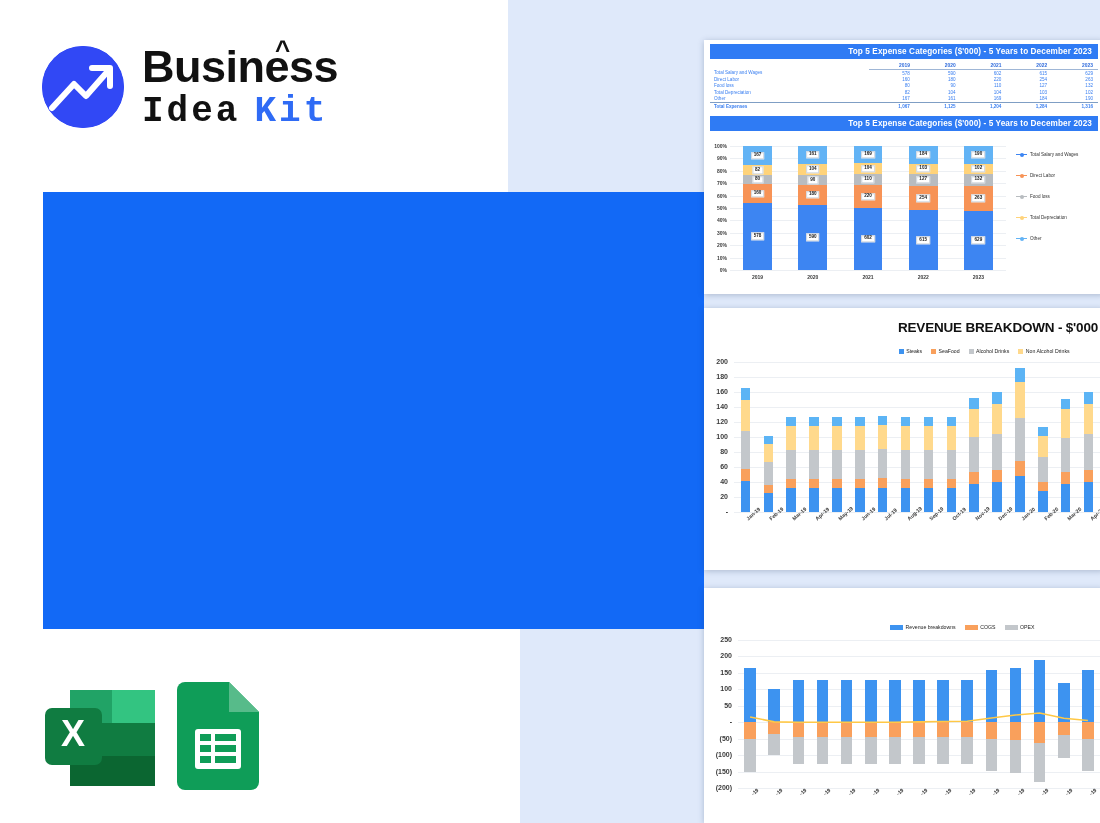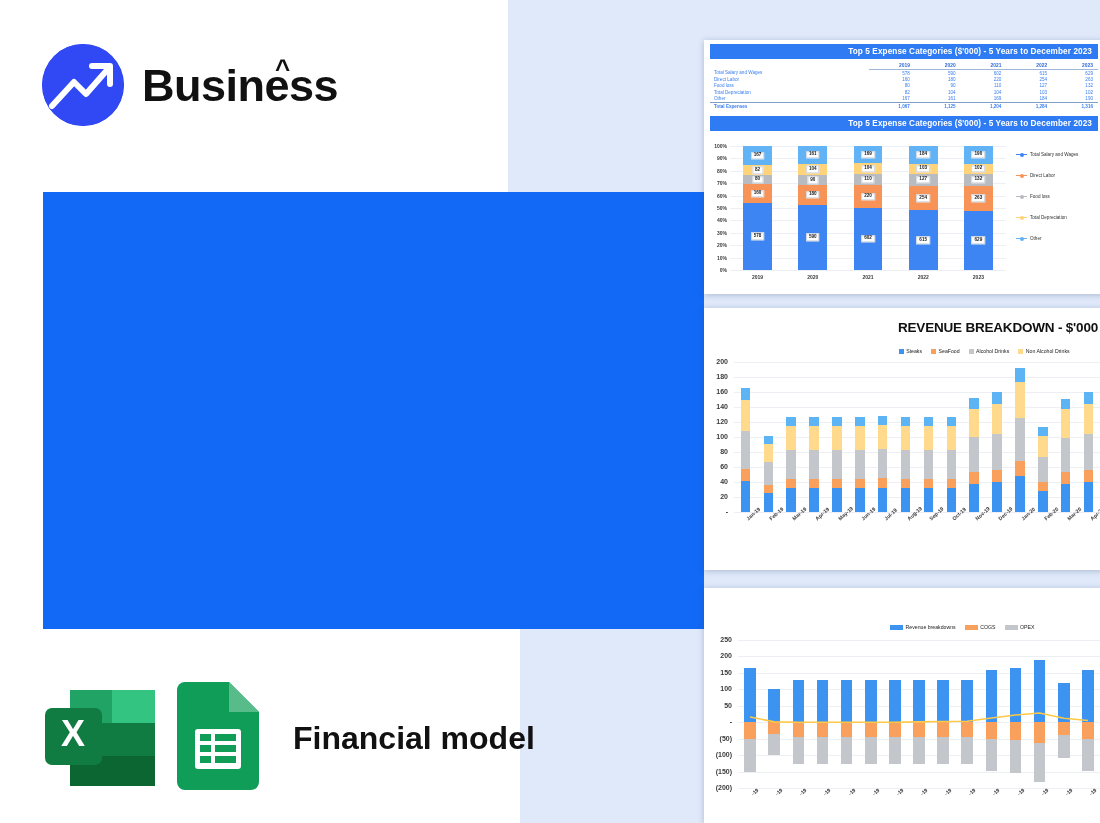--- a/index.html
+++ b/index.html
@@ -116,20 +116,24 @@
       <svg width="82" height="82" viewBox="0 0 82 82">
         <circle cx="41" cy="41" r="41" fill="#3148f5"></circle>
         <path d="M10 62 L32 38 L44 50 L66 25" stroke="#ffffff" stroke-width="6" fill="none" stroke-linecap="round" stroke-linejoin="round"></path>
         <path d="M50 22 L68 22 L68 40" stroke="#ffffff" stroke-width="6" fill="none" stroke-linecap="round" stroke-linejoin="round"></path>
       </svg>
     </div>
     <div class="logo-text">
       <div class="logo-business">
         <span>Business</span>
         <span class="logo-hat">^</span>
+      </div>
+      <div class="logo-row2">
+        <span class="logo-idea">Idea</span>
+        <span class="logo-kit">Kit</span>
       </div>
     </div>
   </div>
 
 
   <div class="footer">
     <div>
       <svg width="110" height="108" viewBox="0 0 110 108">
         <rect x="25" y="8" width="85" height="33" fill="#21a366"></rect>
         <rect x="25" y="41" width="85" height="33" fill="#107c41"></rect>
@@ -145,21 +149,20 @@
         <path d="M52 0 L82 30 H52 Z" fill="#57bb8a"></path>
         <rect x="18" y="47" width="46" height="40" rx="3" fill="#ffffff"></rect>
         <rect x="23" y="52" width="11" height="7" fill="#0f9d58"></rect>
         <rect x="38" y="52" width="21" height="7" fill="#0f9d58"></rect>
         <rect x="23" y="63" width="11" height="7" fill="#0f9d58"></rect>
         <rect x="38" y="63" width="21" height="7" fill="#0f9d58"></rect>
         <rect x="23" y="74" width="11" height="7" fill="#0f9d58"></rect>
         <rect x="38" y="74" width="21" height="7" fill="#0f9d58"></rect>
       </svg>
     </div>
-    <div class="footer-label">Financial model</div>
   </div>
 
   <div class="card" id="card-expense">
     <div class="card-inner">
       <div class="band">Top 5 Expense Categories ($'000) - 5 Years to December 2023</div>
 
       <table class="exp">
         <thead>
           <tr>
             <th class="lbl"></th>

